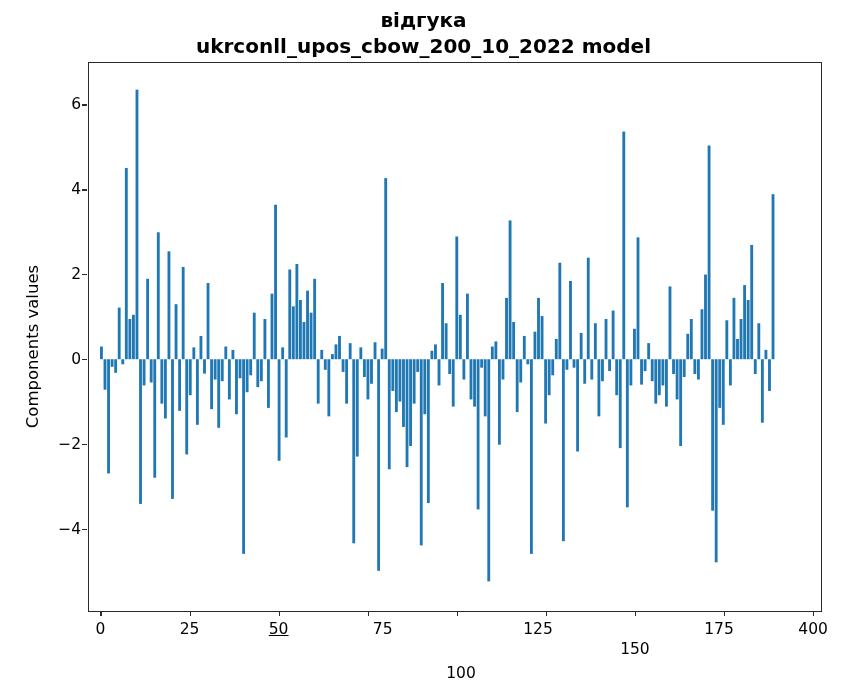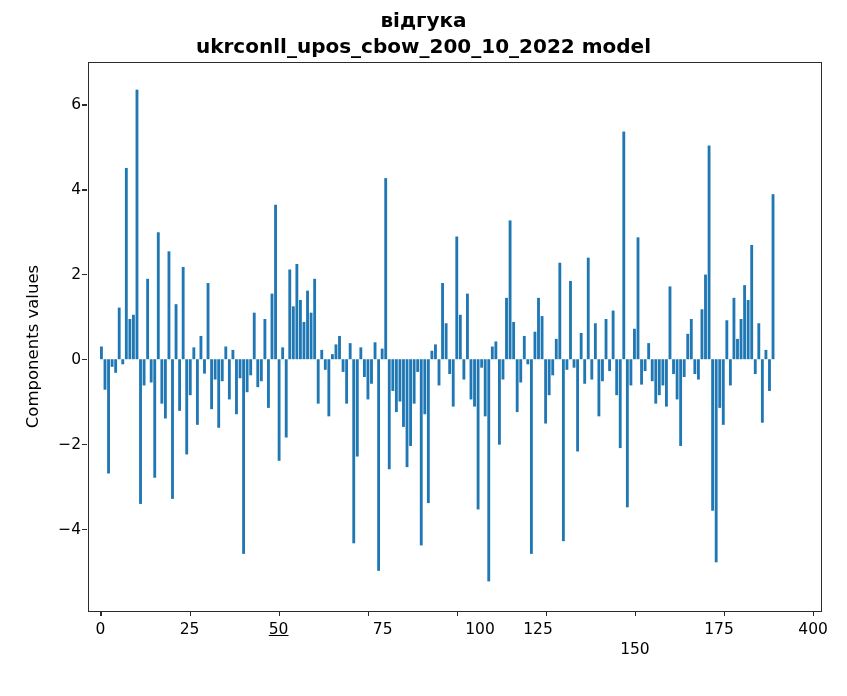--- a/index.html
+++ b/index.html
@@ -336,21 +336,21 @@
       <div class="ytick-mark" style="top: 189.413px;"></div>
       <div class="ytick-mark" style="top: 104.471px;"></div>
     </div>
   <div id="ylabel">Components values</div>
 
   <div id="xtick-labels">
       <div class="xtick-label" style="left: 100.471px;">0</div>
       <div class="xtick-label" style="left: 189.549px;">25</div>
       <div class="xtick-label" style="left: 278.626px; text-decoration: underline;">50</div>
       <div class="xtick-label" style="left: 367.704px; margin-left: 15px;">75</div>
-      <div class="xtick-label" style="left: 480px;">100</div>
+      <div class="xtick-label" style="left: 461px; margin-top: 44px;">100</div>
       <div class="xtick-label" style="left: 538px;">125</div>
       <div class="xtick-label" style="left: 634.937px; margin-top: 20px;">150</div>
       <div class="xtick-label" style="left: 719px;">175</div>
       <div class="xtick-label" style="left: 813.092px;">400</div>
     </div>
   <div id="xtick-marks">
       <div class="xtick-mark" style="left: 100.471px;"></div>
       <div class="xtick-mark" style="left: 189.549px;"></div>
       <div class="xtick-mark" style="left: 278.626px;"></div>
       <div class="xtick-mark" style="left: 367.704px;"></div>

